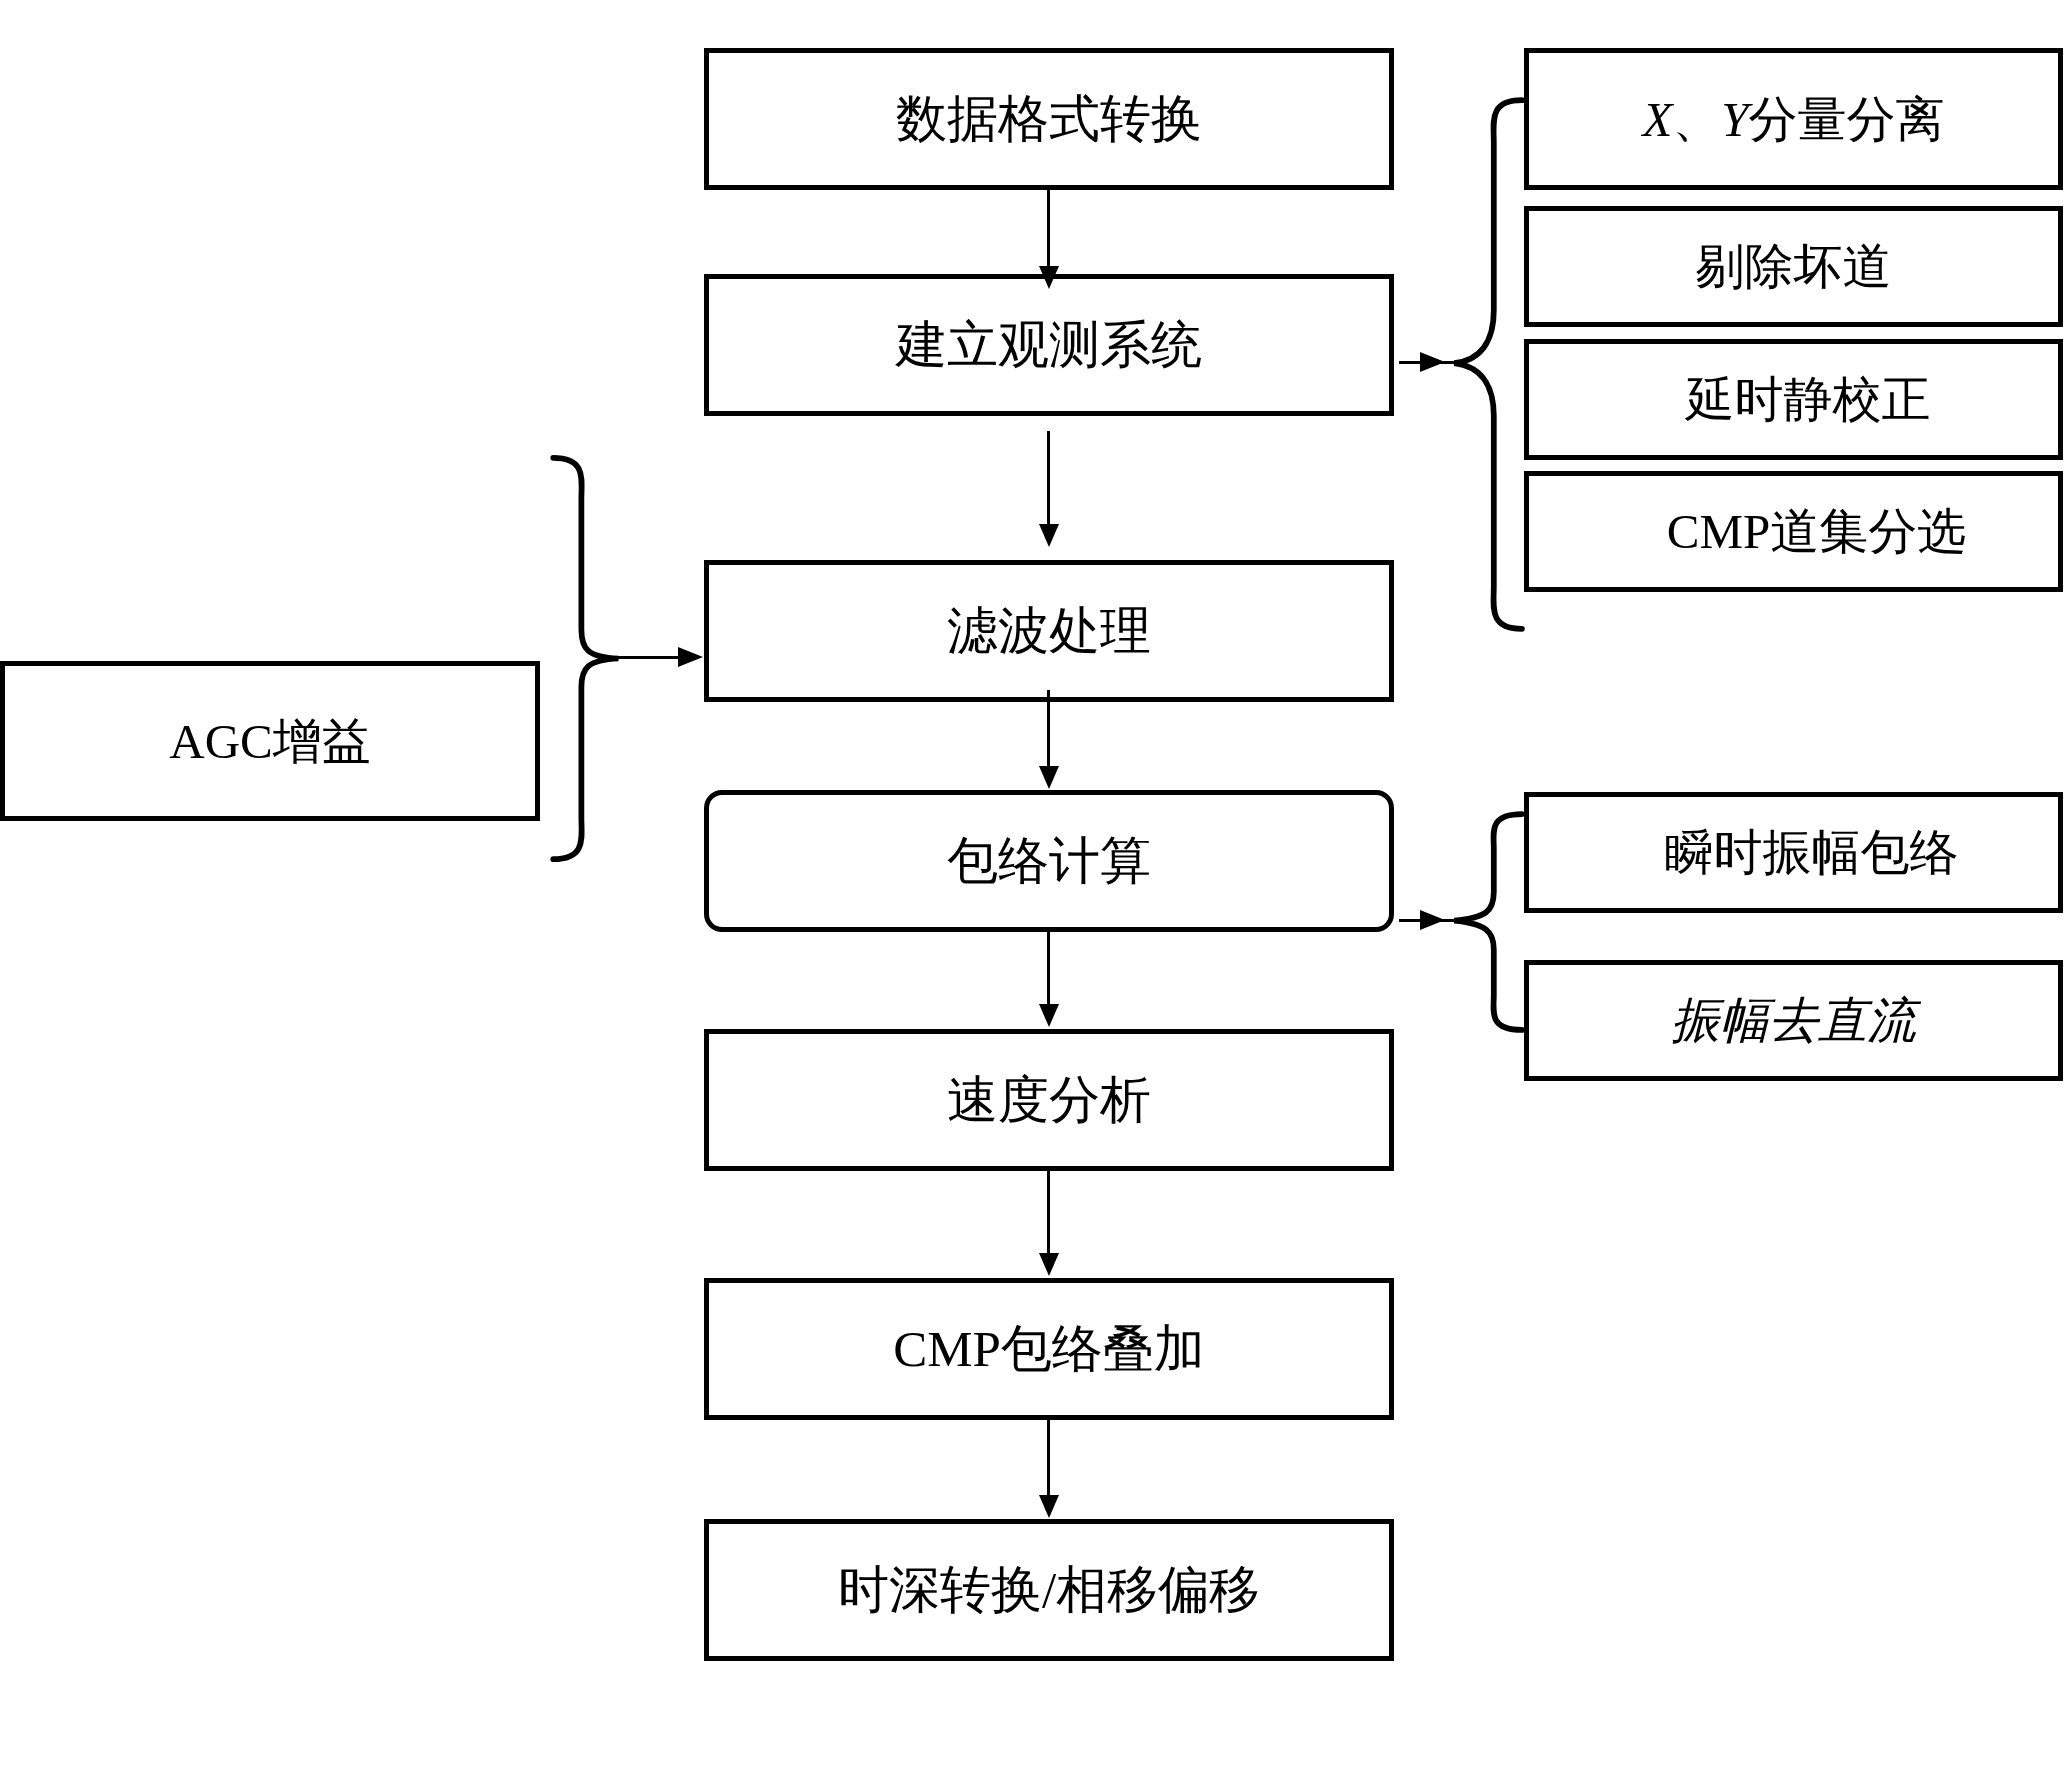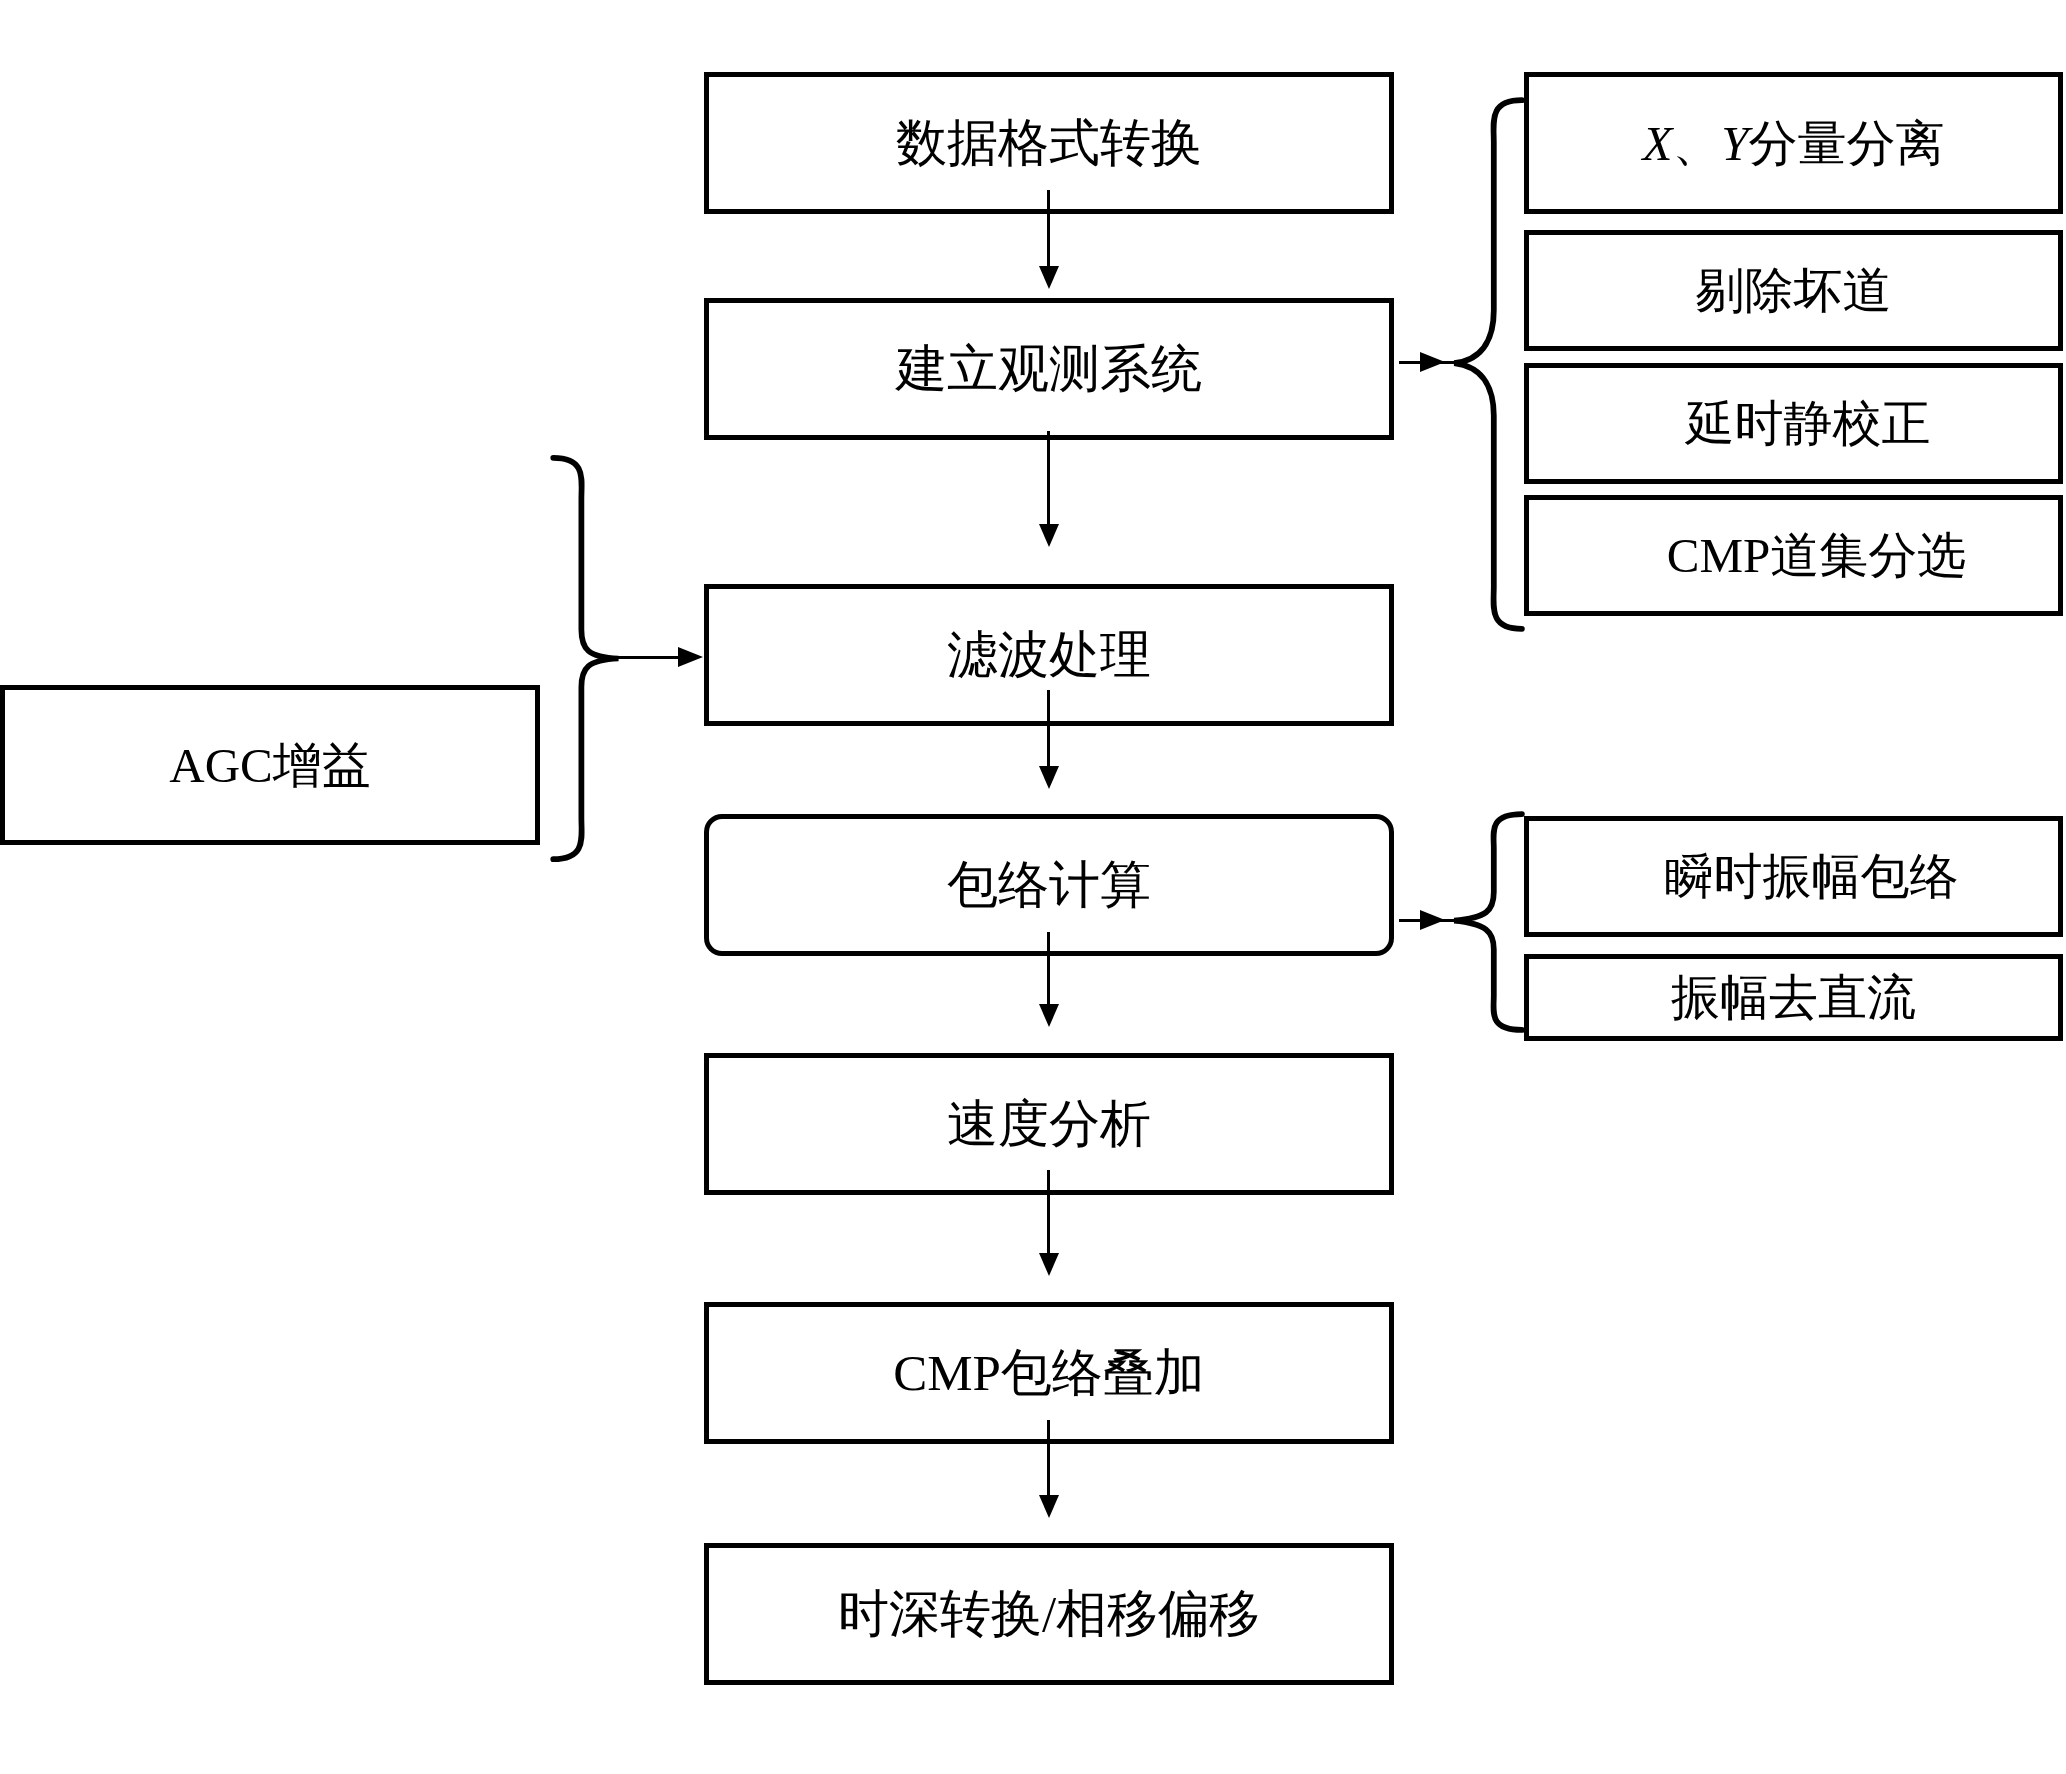--- a/index.html
+++ b/index.html
@@ -9,21 +9,20 @@
   .box{
     position:absolute;
     border:5.7px solid #000;
     background:#fff;
     box-sizing:border-box;
     display:flex;align-items:center;justify-content:center;
     text-align:center;
     line-height:1.0;
     font-family:"Liberation Serif","DejaVu Serif",serif;
     white-space:nowrap;
-    margin-top:24px;
   }
   .box .lbl{display:inline-block;}
 
   
   .main-box{left:704px;width:690px;height:142px;font-size:51px;}
 
   
   .right-box{left:1524px;width:539px;height:142px;font-size:49px;text-align:right;}
   .left-box{left:0px;width:540px;height:142px;font-size:49px;}
 
@@ -113,21 +112,21 @@
   </div>
 
   <div class="box right-box" style="top:471px;height:121px;padding-left:46px;">
     <span class="lbl">CMP道集分选</span>
   </div>
 
   <div class="box right-box" style="top:792px;height:121px;padding-left:36px;">
     <span class="lbl">瞬时振幅包络</span>
   </div>
 
-  <div class="box right-box" style="top:930px;height:87px;">
+  <div class="box right-box" style="top:960px;height:121px;font-style:italic;">
     <span class="lbl">振幅去直流</span>
   </div>
 
 
   <div class="box left-box" style="top:661px;height:160px;">
     <span class="lbl">AGC增益</span>
   </div>
 
   <div class="brace" style="left:548px;top:454px;">
     <svg width="77" height="409" viewBox="0 0 120 640" fill="none" stroke="#000" stroke-width="9" stroke-linecap="round">

